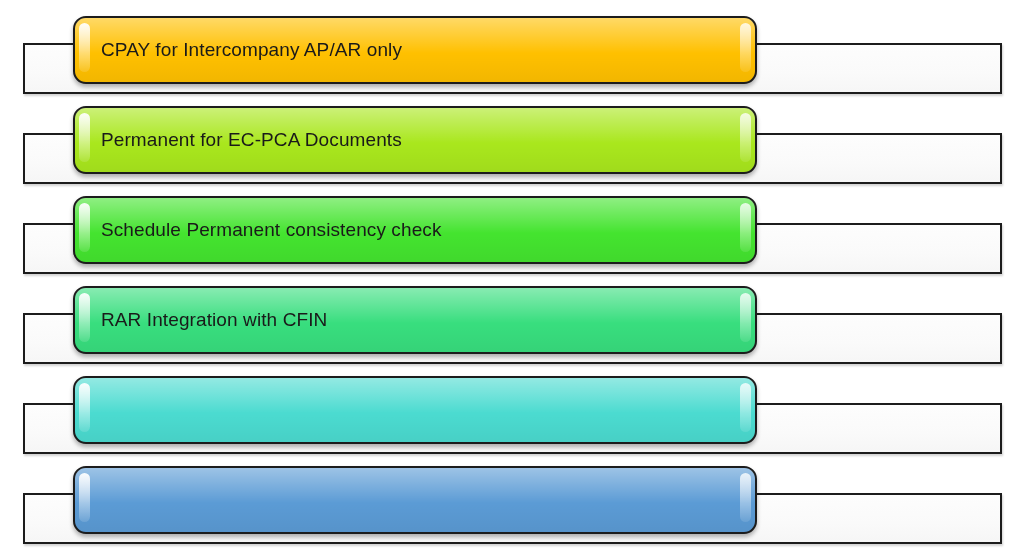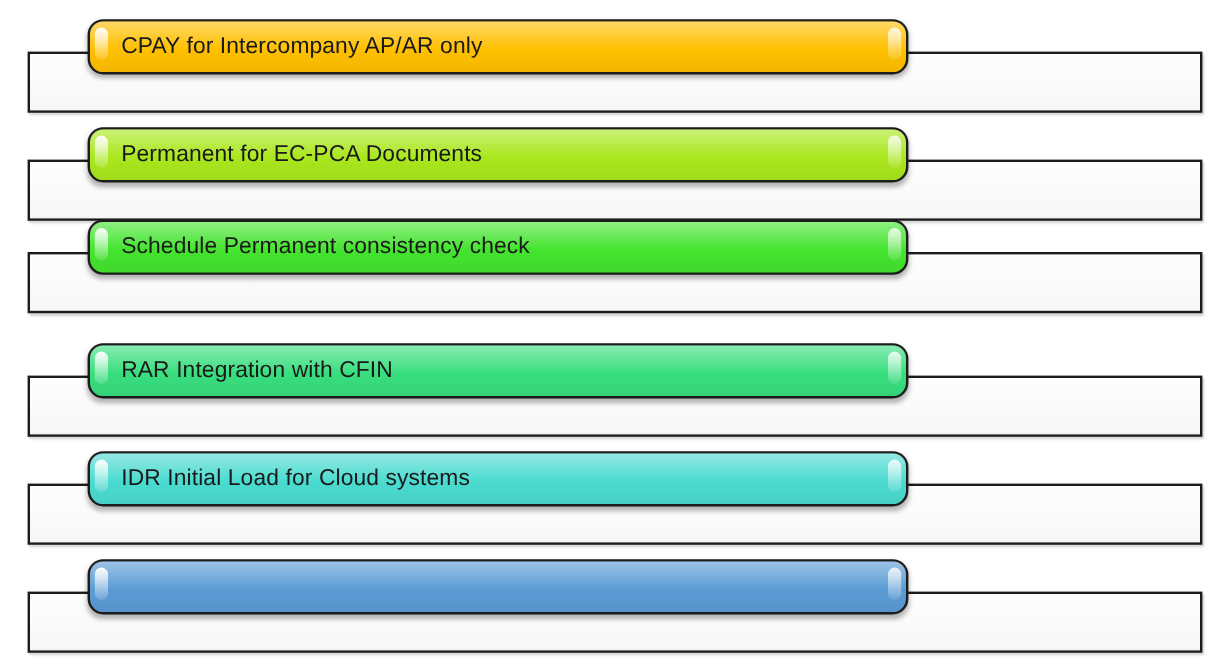--- a/index.html
+++ b/index.html
@@ -16,21 +16,21 @@
     overflow: hidden;
   }
   .row {
     position: absolute;
     left: 0;
     width: 1024px;
     height: 90px;
   }
   .row:nth-child(1) { top: 16px; }
   .row:nth-child(2) { top: 106px; }
-  .row:nth-child(3) { top: 183px; }
+  .row:nth-child(3) { top: 196px; }
   .row:nth-child(4) { top: 286px; }
   .row:nth-child(5) { top: 376px; }
   .row:nth-child(6) { top: 466px; }
 
   
   .tray {
     position: absolute;
     left: 23px;
     top: 27px;
     width: 979px;
@@ -40,21 +40,21 @@
     border: 2px solid var(--outline, #1c1c1c);
     box-shadow: 1px 2px 2px rgba(0,0,0,0.18);
   }
 
   
   .bar {
     position: absolute;
     left: 73px;
     top: 0;
     width: 684px;
-    height: 46px;
+    height: 68px;
     box-sizing: border-box;
     background: var(--c, #cccccc);
     border: 2.5px solid var(--outline, #1c1c1c);
     border-radius: 13px;
     box-shadow: 0 3px 4px rgba(0,0,0,0.30);
     display: flex;
     align-items: center;
     padding-left: 26px;
   }
   .bar::before {
@@ -132,21 +132,20 @@
       <span class="shine shine-r"></span>
       <span class="label">RAR Integration with CFIN</span>
     </div>
   </div>
 
   <div class="row">
     <div class="tray"></div>
     <div class="bar" style="--c: #4BDBD0;">
       <span class="shine shine-l"></span>
       <span class="shine shine-r"></span>
-      <span class="label">IDR Initial Load for Cloud systems</span>
     </div>
   </div>
 
   <div class="row">
     <div class="tray"></div>
     <div class="bar" style="--c: #5B9BD5;">
       <span class="shine shine-l"></span>
       <span class="shine shine-r"></span>
     </div>
   </div>

